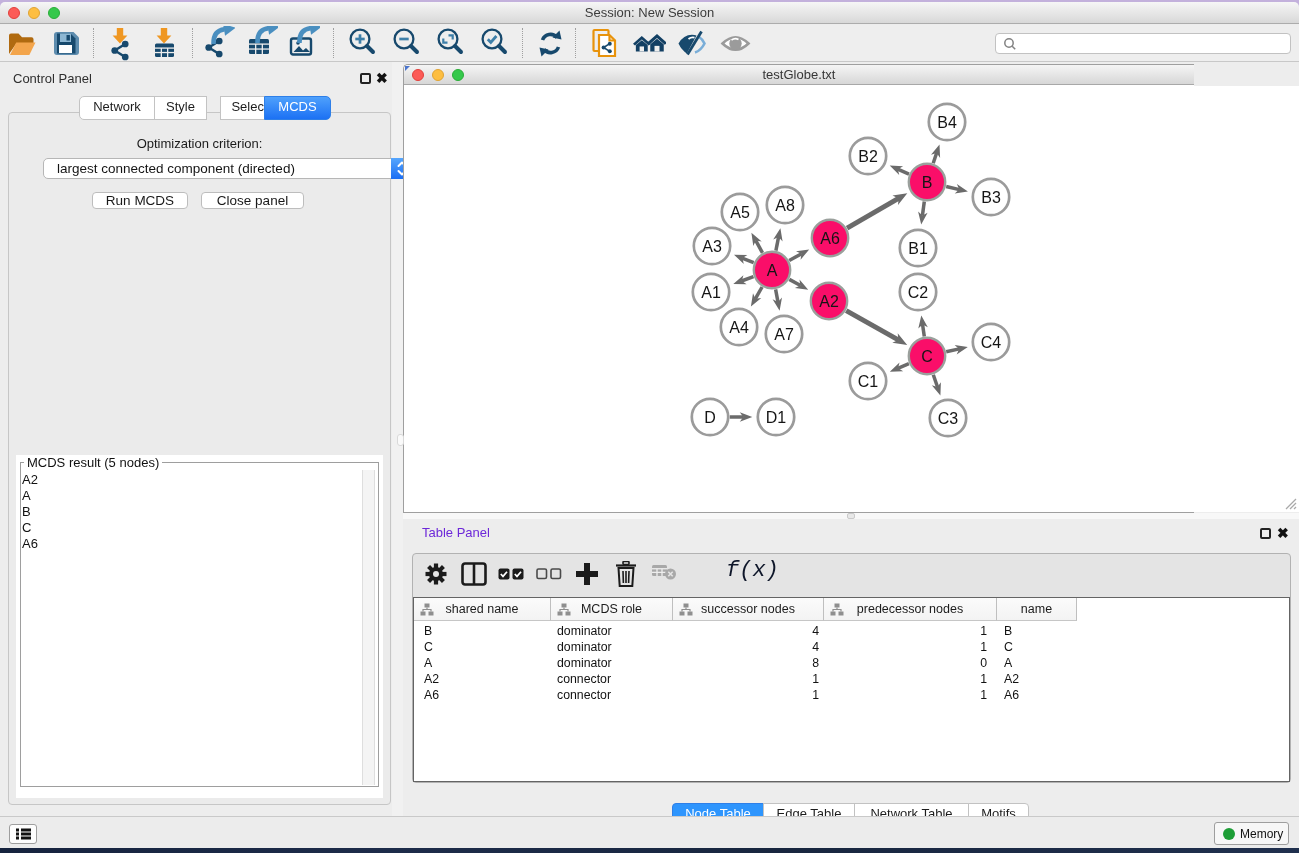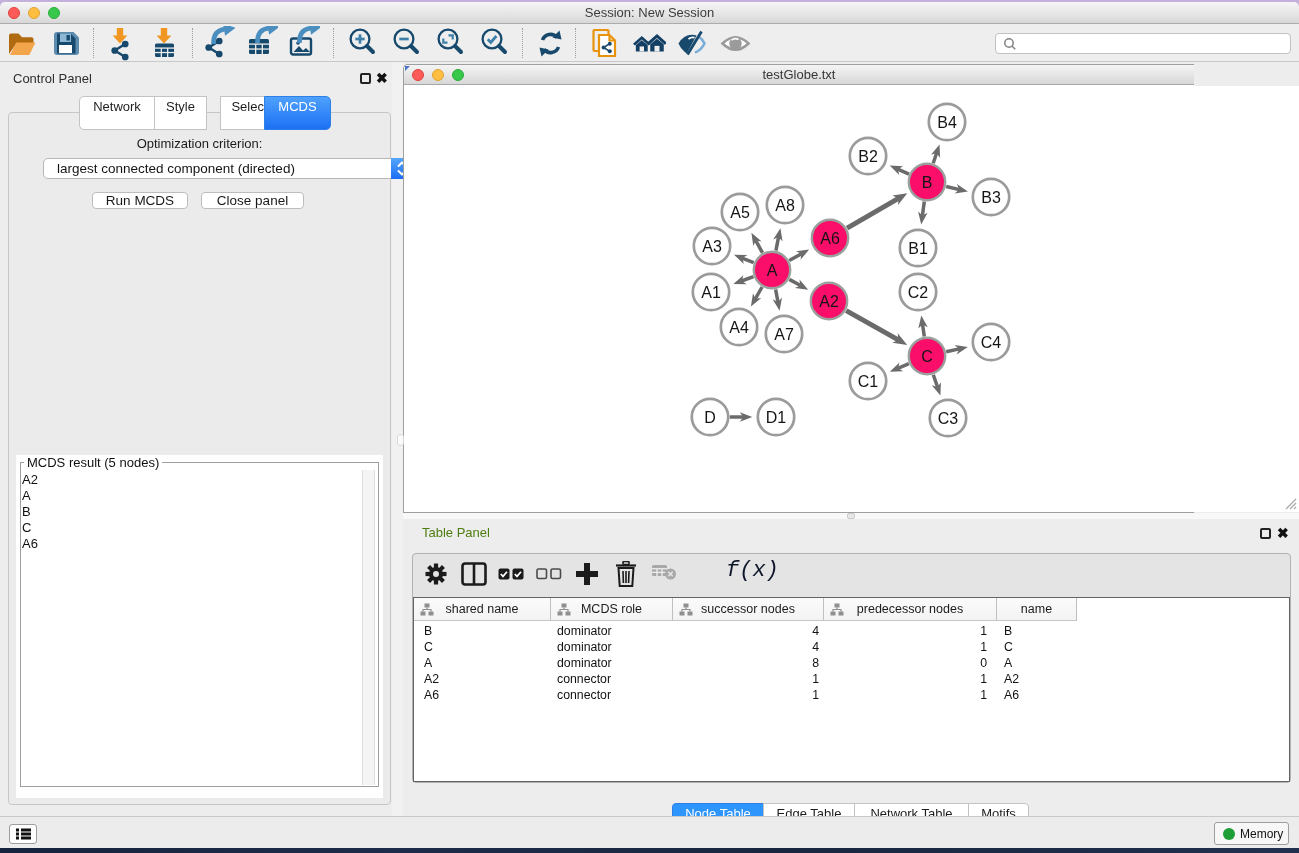--- a/index.html
+++ b/index.html
@@ -17,21 +17,21 @@
 .tsep { position:absolute; top:3px; height:30px; width:0; border-left:1px dotted #9f9f9f; }
 .ticon { position:absolute; top:1px; }
 #searchbox { position:absolute; left:995px; top:8px; width:296px; height:21px; background:#ffffff;
   border:1px solid #c2c2c2; border-radius:4px; }
 
 #cpTitle { left:13px; top:71px; font-size:13px; color:#2e2e2e; }
 .panebtn-sq { width:11px; height:11px; border:2px solid #222; border-radius:2px; background:transparent; }
 .panebtn-x { font-size:14px; font-weight:bold; color:#111; line-height:12px; }
 #cpTabpane { left:8px; top:112px; width:383px; height:693px; background:#ebebeb;
   border:1px solid #c6c6c6; border-radius:4px; }
-.tab { position:absolute; top:96px; height:34px; background:#ffffff; border:1px solid #c3c3c3;
+.tab { position:absolute; top:96px; height:24px; background:#ffffff; border:1px solid #c3c3c3;
   font-size:13px; color:#1d1d1d; text-align:center; line-height:20px; }
 .tab.sel { background:linear-gradient(#4fa1fc,#1c71f4); color:#ffffff; border-color:#2e7fe8; }
 #optLabel { left:8px; top:136px; width:383px; text-align:center; font-size:13px; color:#1b1b1b; }
 #dropdown { left:43px; top:158px; width:370px; height:21px; background:#ffffff;
   border:1px solid #b6b6b6; border-radius:5px; }
 #dropdown .txt { position:absolute; left:13px; top:2px; font-size:13.5px; color:#141414; }
 #dropdown .stepper { position:absolute; right:-1px; top:-1px; width:22px; height:21px;
   background:linear-gradient(#56a6fd,#1b6ef3); border-radius:0 5px 5px 0; }
 .btn { position:absolute; height:17px; background:#ffffff; border:1px solid #bdbdbd;
   border-radius:4px; font-size:13.5px; color:#191919; text-align:center; line-height:15px; }
@@ -44,21 +44,21 @@
 
 #netwin { left:403px; top:64px; width:791px; height:449px; background:#ffffff;
   border:1px solid #9f9f9f; border-right:none; border-radius:5px 0 0 0; }
 #netTitlebar { position:absolute; left:0; top:0; width:100%; height:20px;
   background:linear-gradient(#f5f5f5,#d7d7d7); border-bottom:1px solid #a8a8a8; border-radius:5px 0 0 0; }
 #netTitlebar .title { width:100%; text-align:center; line-height:19px; font-size:13px; color:#363636; }
 #canvas { position:absolute; left:1px; top:21px; width:894px; height:426px; background:#ffffff; }
 #dividerH { left:397px; top:434px; width:7px; height:12px; background:#fafafa; border:1px solid #d9d9d9; border-radius:3px; }
 #dividerV { left:847px; top:513px; width:8px; height:6px; background:#e8e8e8; border:1px solid #cacaca; border-radius:2px; }
 
-#tpTitle { left:422px; top:525px; font-size:13px; color:#4d7c0f; }
+#tpTitle { left:422px; top:525px; font-size:13px; color:#6d28d9; }
 #tpBox { left:412px; top:553px; width:879px; height:230px; background:#e4e4e4;
   border:1px solid #b2b2b2; border-radius:4px; }
 #tpTable { left:413px; top:597px; width:877px; height:185px; background:#ffffff; border:1px solid #646464; }
 .hcell { position:absolute; top:0; height:23px; border-right:1px solid #bfbfbf; border-bottom:1px solid #c6c6c6;
   background:linear-gradient(#fbfbfb,#f3f3f3); }
 .hcell .lbl { width:100%; text-align:center; font-size:12.5px; color:#1c1c1c; line-height:23px; }
 .trow { position:absolute; font-size:12.3px; color:#121212; height:16px; line-height:16px; }
 .btab { position:absolute; top:790px; height:33px; background:#ffffff; border:1px solid #c2c2c2;
   font-size:13px; color:#1d1d1d; text-align:center; line-height:19px;margin-top:13px; }
 .btab.sel { background:#2e95fd; color:#ffffff; border-color:#2e7fe8; }

